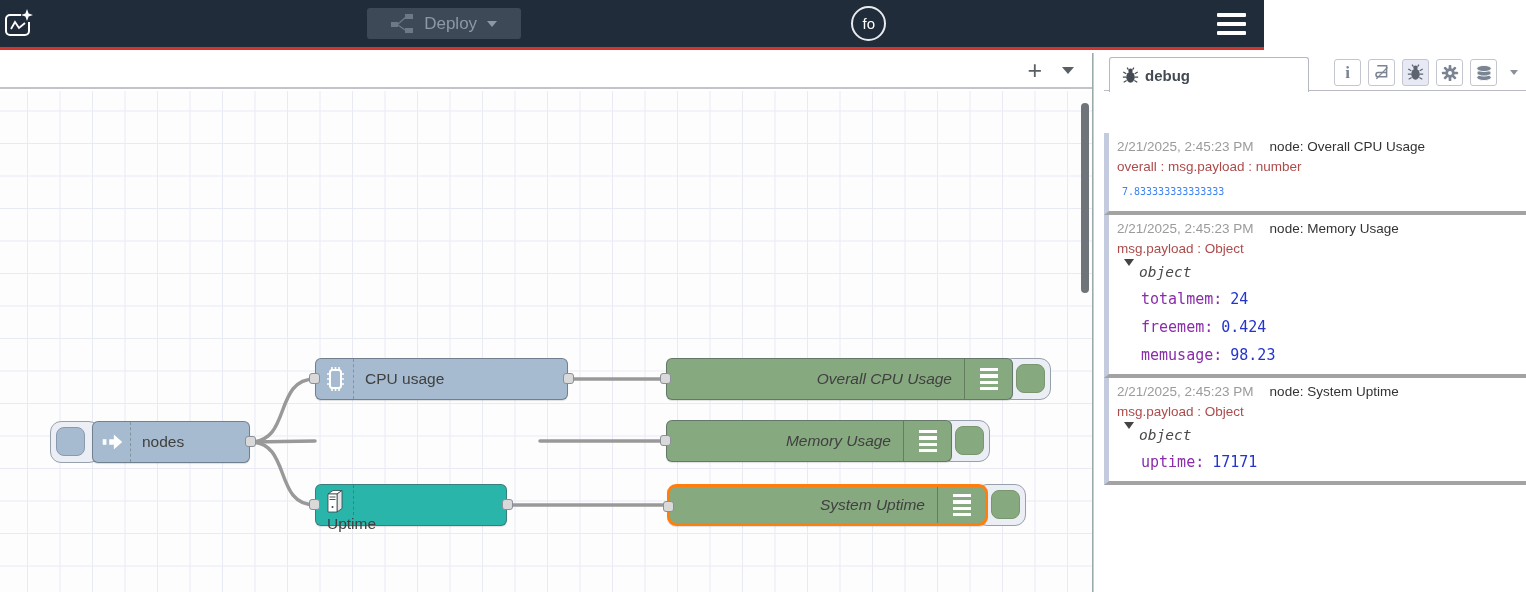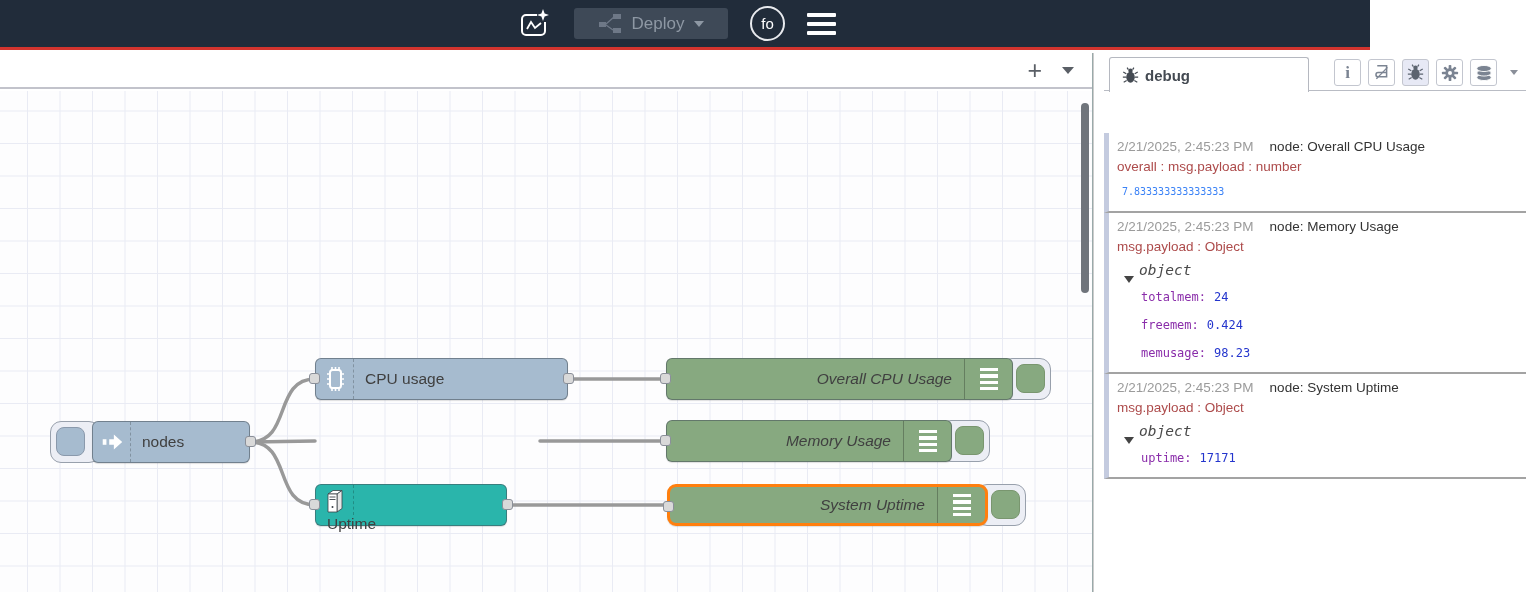--- a/index.html
+++ b/index.html
@@ -1,19 +1,19 @@
 <!DOCTYPE html>
 <html><head>
 <meta charset="utf-8">
 <style>
   * { margin:0; padding:0; box-sizing:border-box; }
   html,body { width:1526px; height:592px; overflow:hidden; font-family:"Liberation Sans", sans-serif; background:#fff; }
 
   
-  #header { position:absolute; left:0; top:0; width:1370px; height:50px; background:#212c3a; border-bottom:3px solid #d3342e; display:flex; align-items:center; justify-content:center; gap:22px; padding-right:18px; }
+  #header { position:absolute; left:0; top:0; width:1264px; height:50px; background:#212c3a; border-bottom:3px solid #d3342e; display:flex; align-items:center; justify-content:space-between; gap:22px; padding-right:18px; }
   .hdr-iconbtn { width:36px; height:36px; display:flex; align-items:center; justify-content:center; cursor:pointer; }
   #deploy-btn { height:31px; width:154px; background:#3e4957; border-radius:3px; display:flex; align-items:center; justify-content:center; gap:10px; color:#8e98a4; font-size:17px; cursor:default; }
   .caret-down { width:0; height:0; border-left:5px solid transparent; border-right:5px solid transparent; border-top:6px solid #8e98a4; display:inline-block; }
   #avatar { width:35px; height:35px; border-radius:50%; border:2px solid #e8eaee; color:#fff; font-size:15px; display:flex; align-items:center; justify-content:center; cursor:pointer; }
   #hamburger { display:flex; flex-direction:column; gap:5px; cursor:pointer; }
   #hamburger div { width:29px; height:4px; background:#fff; border-radius:1px; }
 
   
   #workspace { position:absolute; left:0; top:53px; width:1092px; height:539px; background:#fff; }
   #tabstrip { position:absolute; left:0; top:0; width:100%; height:36px; background:#fff; border-bottom:2px solid #c2c3cb; display:flex; align-items:center; justify-content:flex-end; gap:20px; padding-right:18px; }
@@ -50,30 +50,30 @@
   #debug-tab { position:absolute; left:5px; top:4px; width:200px; height:35px; background:#fff; border:1px solid #b5b8c0; border-bottom:none; border-radius:3px 3px 0 0; display:flex; align-items:center; gap:6px; padding-left:12px; z-index:2; cursor:pointer; }
   #debug-tab .tab-lbl { font-size:15px; font-weight:bold; color:#444a52; }
   #sb-iconbtns { position:absolute; right:8px; top:6px; display:flex; align-items:center; gap:7px; }
   .sb-iconbtn { width:27px; height:27px; border:1px solid #c3c6cf; border-radius:3px; background:#fff; display:flex; align-items:center; justify-content:center; cursor:pointer; }
   .sb-iconbtn.active { background:#e7e9f5; }
   #sb-toolbar { position:absolute; left:0; top:38px; width:100%; height:42px; background:#f9f9fb; border-bottom:1px solid #e2e3e8; display:flex; align-items:center; justify-content:flex-end; gap:13px; padding-right:20px; }
   .tool-btn { height:30px; border:1px solid #c2c5cf; border-radius:3px; background:#fff; color:#8a8f99; font-size:14.5px; display:flex; align-items:center; gap:7px; padding:0 10px; cursor:pointer; }
   .caret-sm { width:0; height:0; border-left:4.5px solid transparent; border-right:4.5px solid transparent; border-top:5.5px solid #8a8f99; }
 
   #messages { position:absolute; left:0; top:80px; width:100%; }
-  .debug-msg { border-left:5px solid #c4cbdf; border-bottom:2px solid #a3a3a3; padding:4px 6px 5px 8px; }
+  .debug-msg { border-left:5px solid #c4cbdf; border-bottom:4px solid #a3a3a3; padding:4px 6px 5px 8px; }
   .meta { font-size:13.5px; line-height:20px; white-space:nowrap; }
   .meta .ts { color:#9b9b9b; }
   .meta .src { color:#333; margin-left:16px; }
   .mpath { font-size:13.5px; line-height:20px; color:#ad4b4b; }
   .mono { font-family:"DejaVu Sans Mono", monospace; }
   .value-row { font-size:10px; color:#3b82f6; padding:4px 0 3px 5px; line-height:22px; }
-  .obj-row { font-size:14.5px; color:#4a4a4a; font-style:italic; padding-left:7px; line-height:26px; display:flex; align-items:flex-end; }
+  .obj-row { font-size:14.5px; color:#4a4a4a; font-style:italic; padding-left:7px; line-height:26px; display:flex; align-items:flex-start; }
   .tri { width:0; height:0; border-left:5px solid transparent; border-right:5px solid transparent; border-top:7px solid #444; margin-right:5px; flex:none; }
-  .field-row { font-size:12px; line-height:28px; padding-left:24px; }
+  .field-row { font-size:15px; line-height:28px; padding-left:24px; }
   .field-row .key { color:#8a2daa; }
   .field-row .val { color:#2435cd; margin-left:8px; }
 </style>
 </head>
 <body>
 
 <div id="header">
   <div class="hdr-iconbtn">
     <svg width="36" height="36" viewBox="0 0 36 36">
       <rect x="6" y="9" width="23" height="20" rx="4" fill="none" stroke="#fff" stroke-width="2"></rect>

